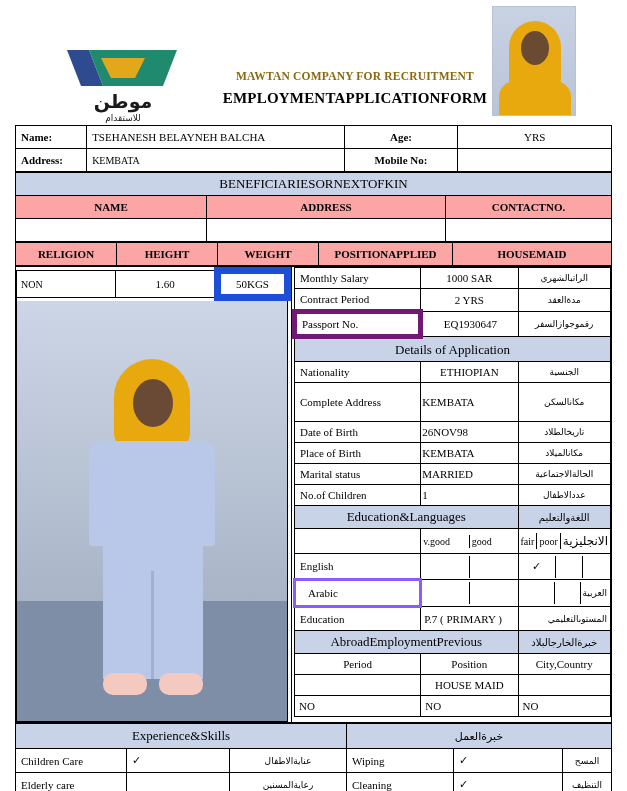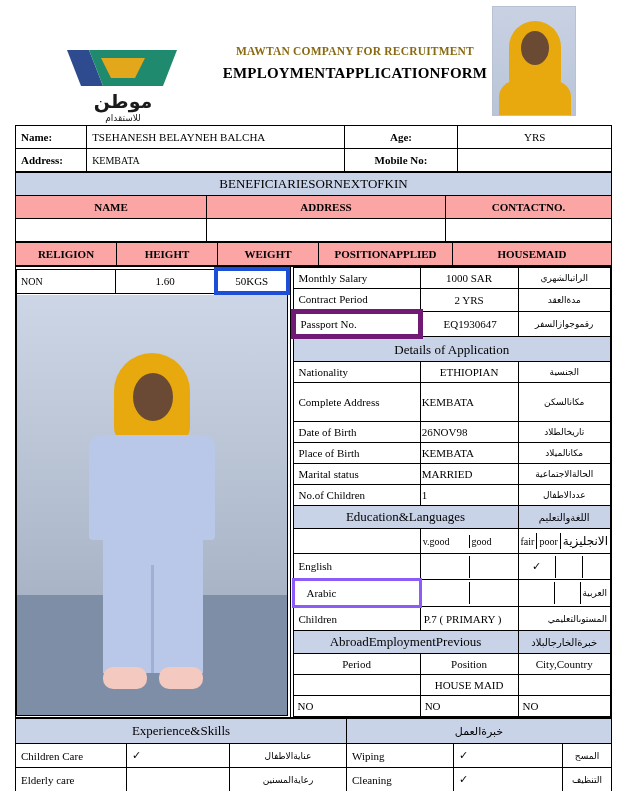--- a/index.html
+++ b/index.html
@@ -22,21 +22,21 @@
   .logo svg{display:block;margin:0 auto;}
   .logo .ar1{
     font-family:"DejaVu Sans", sans-serif;
     font-size:19px;font-weight:bold;color:#1a1a1a;margin-top:2px;letter-spacing:1px;
   }
   .logo .ar2{
     font-family:"DejaVu Sans", sans-serif;
     font-size:9px;color:#1a1a1a;margin-top:1px;
   }
   .title-block{
-    position:absolute;left:210px;top:45px;width:290px;text-align:center;
+    position:absolute;left:210px;top:70px;width:290px;text-align:center;
   }
   .title-block .l1{
     font-family:"Liberation Serif", serif;
     font-size:11.5px;font-weight:bold;color:#8a6a10;letter-spacing:.2px;
   }
   .title-block .l2{
     font-family:"Liberation Serif", serif;
     font-size:15px;font-weight:bold;color:#000;margin-top:8px;letter-spacing:.2px;
   }
   .photo-box{
@@ -177,21 +177,21 @@
     <table style="width:597px;border-collapse:collapse;border:1px solid #000;border-top:none;">
       <tbody>
           <tr>
 
         <td style="width:270px;border:1px solid #000;padding:0;vertical-align:top">
           <table style="width:270px;border-collapse:collapse">
             <tbody>
                   <tr>
               <td class="small" style="border:1px solid #000;width:90px;height:18px;padding:1px 4px">NON</td>
               <td class="ctr" style="border:1px solid #000;width:90px;padding:1px 4px">1.60</td>
-              <td class="ctr" style="border:4px solid #1d4ed8;padding:4px 4px">50KGS</td>
+              <td class="ctr" style="border:7px solid #1d4ed8;padding:4px 4px">50KGS</td>
             </tr>
             <tr>
               <td colspan="3" style="border:1px solid #000;padding:0">
                 <div class="photo-main">
                   <div class="pm-bg"></div>
                   <div class="pm-floor"></div>
                   <div class="pm-hijab"></div>
                   <div class="pm-face"></div>
                   <div class="pm-top"></div>
                   <div class="pm-pants"></div>
@@ -334,21 +334,21 @@
                     <td style="border-right:1px solid #000;width:40%;height:20px"></td>
                     <td style="border-right:1px solid #000;width:30%"></td>
                     <td class="ar" style="font-size:9px;padding-right:3px;text-align:right">العربية</td>
                   </tr>
                 </tbody>
                       </table>
               </td>
             </tr>
 
             <tr>
-              <td style="border:1px solid #000;padding:1px 5px;height:20px">Children</td>
+              <td style="border:1px solid #000;padding:1px 5px;height:20px">Education</td>
               <td style="border:1px solid #000;padding:1px 3px">P.7 ( PRIMARY )</td>
               <td class="ar" style="border:1px solid #000;text-align:right;padding-right:3px">المستوىالتعليمي</td>
             </tr>
 
             <tr>
               <td colspan="2" class="secttl" style="border:1px solid #000;height:20px">AbroadEmploymentPrevious</td>
               <td class="secttl ar" style="border:1px solid #000;font-size:10px">خبرةالخارجالبلاد</td>
             </tr>
 
             <tr>

